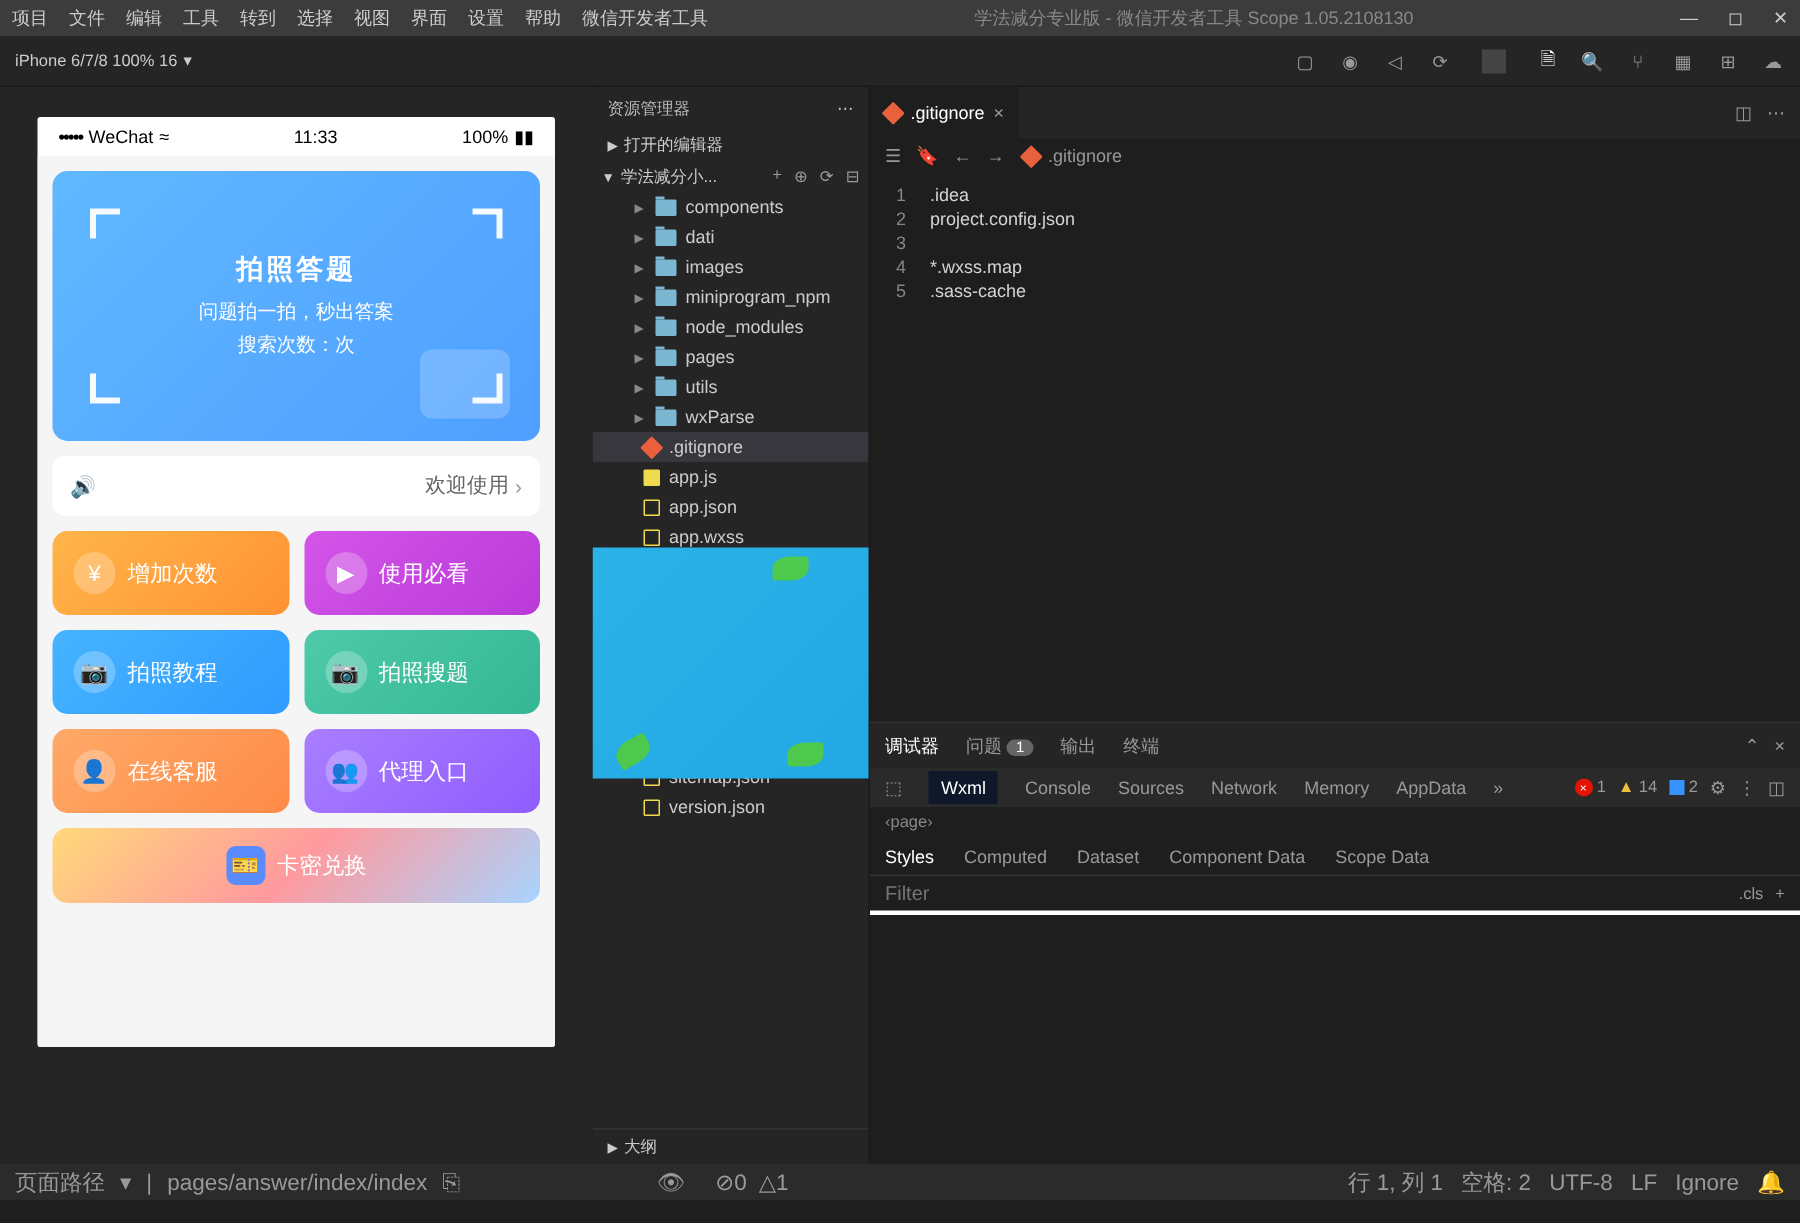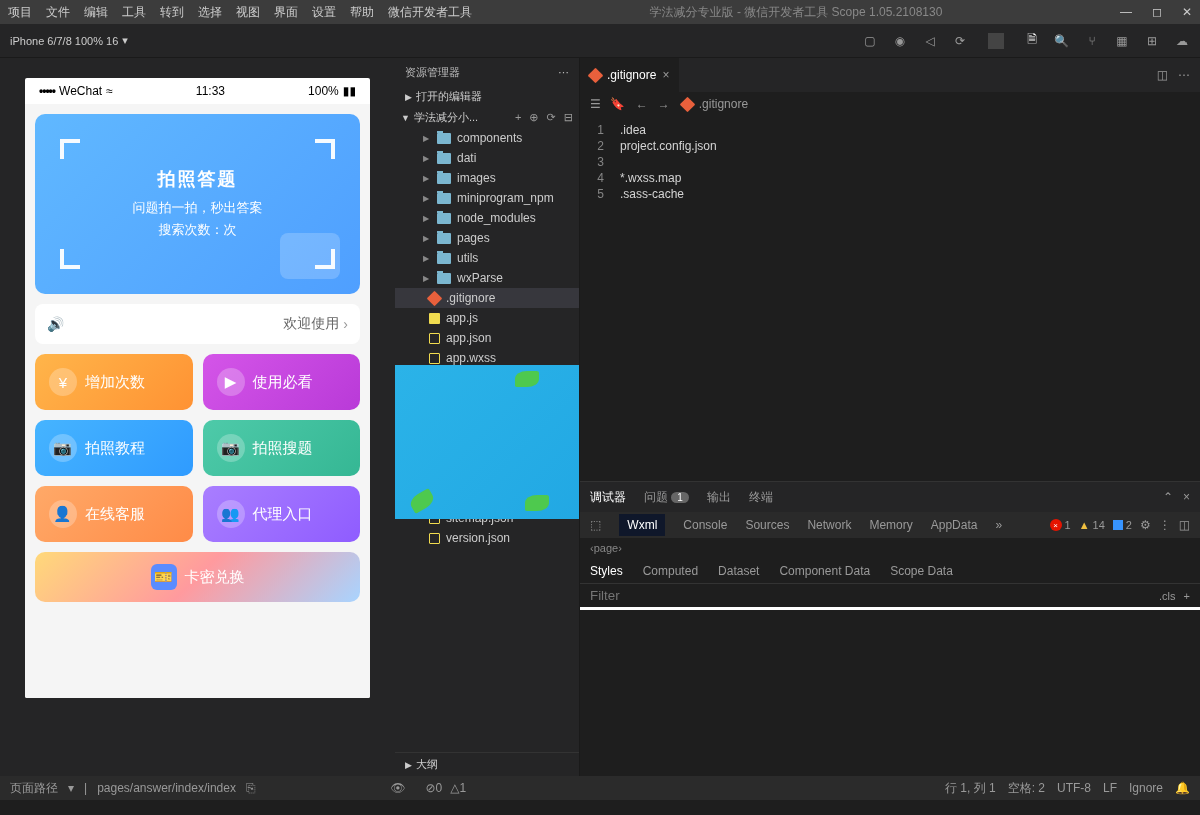--- a/index.html
+++ b/index.html
@@ -96,21 +96,21 @@
 .err-badge{display:inline-flex;align-items:center;gap:3px;font-size:11px}
 .err-x{width:12px;height:12px;background:#e51400;border-radius:50%;display:inline-flex;align-items:center;justify-content:center;font-size:8px;color:#fff}
 .warn-tri{color:#f0c040}
 .info-sq{width:10px;height:10px;background:#3794ff;display:inline-block}
 .styles-tabs{height:26px;display:flex;align-items:center;padding:0 10px;gap:20px;color:#999;font-size:12px;border-bottom:1px solid #333}
 .styles-tabs .active{color:#fff}
 .filter-row{height:26px;display:flex;align-items:center;padding:0 10px;color:#777;font-size:11px;border-bottom:3px solid #ffffff}
 .filter-row input{background:transparent;border:none;color:#777;flex:1;outline:none}
 .filter-row .cls{color:#999;font-size:11px}
 .outline{padding:4px 10px;color:#ccc;font-size:11px;display:flex;align-items:center;gap:4px;border-top:1px solid #333}
-.statusbar-bottom{height:24px;background:#2b2b2b;display:flex;align-items:center;padding:0 10px;color:#999;font-size:12px;gap:10px}
+.statusbar-bottom{height:24px;background:#2b2b2b;display:flex;align-items:center;padding:0 10px;color:#999;font-size:15px;gap:10px}
 .statusbar-bottom .left{display:flex;gap:10px;align-items:center}
 .statusbar-bottom .center{flex:1}
 .statusbar-bottom .right{display:flex;gap:12px;align-items:center}
 </style>
 </head>
 <body>
 
 <div class="titlebar">
   <div class="menu" id="menubar">
       <span>项目</span>

